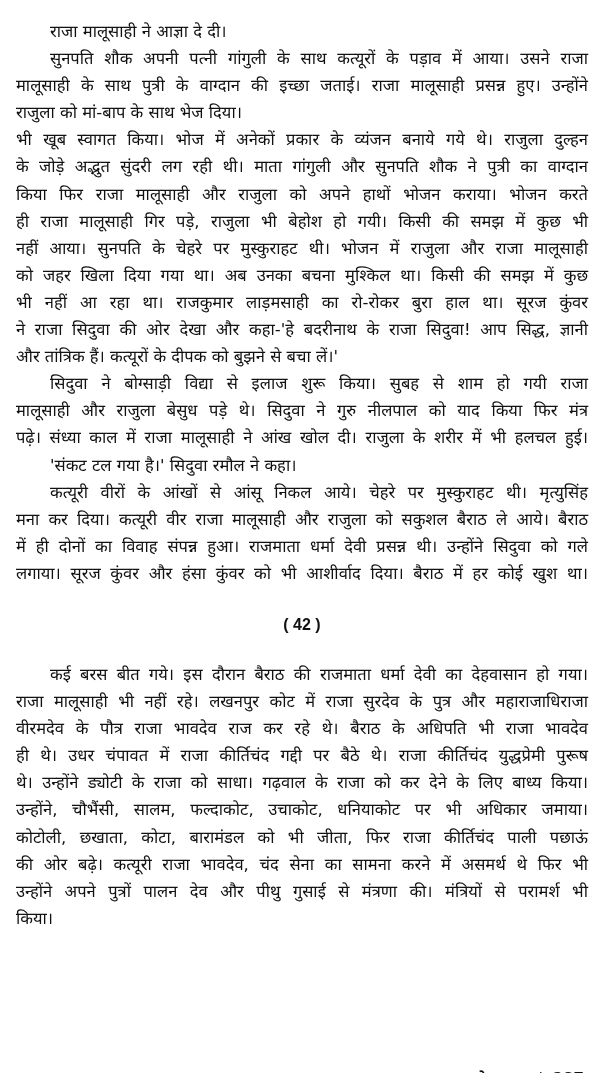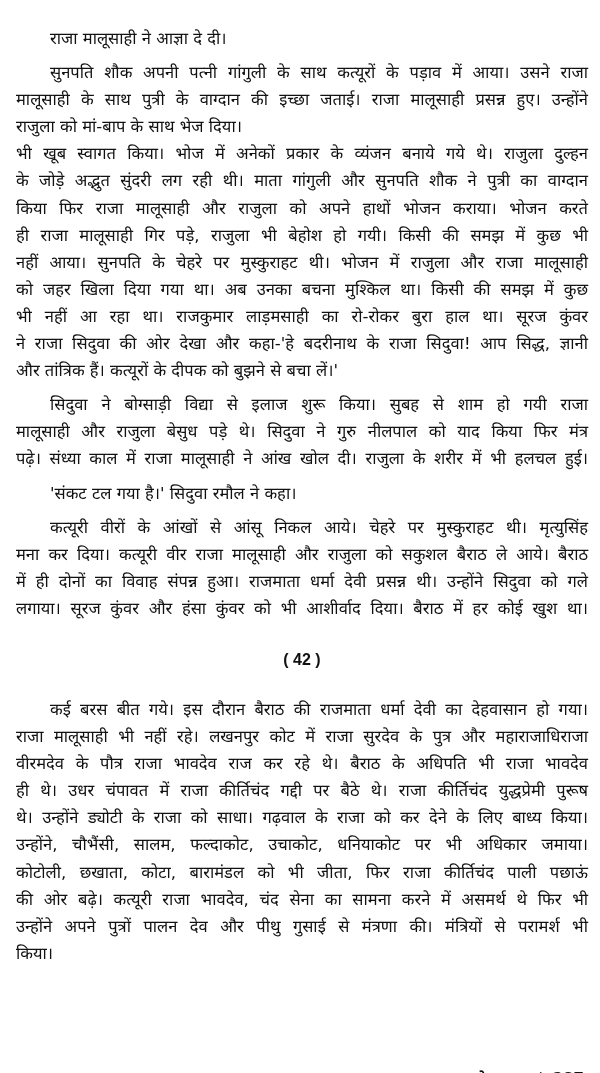--- a/index.html
+++ b/index.html
@@ -9,21 +9,21 @@
       font-family: "DejaVu Sans", sans-serif;
       font-size: 16.5px;
       line-height: 27.1px;
       height: 27.1px;
       white-space: nowrap;
       overflow: visible;
       text-align: justify;
       text-align-last: justify;
     }
     .line.last { text-align-last: left; }
-    .line.indent { padding-left: 34px; margin-top: 7px; }
+    .line.indent { padding-left: 34px; }
     .heading {
       font-family: "Liberation Sans", sans-serif;
       font-weight: bold;
       font-size: 16px;
       text-align: center;
       height: 36px;
       line-height: 36px;
       margin-top: 20px;
       margin-bottom: 18px;
     }

